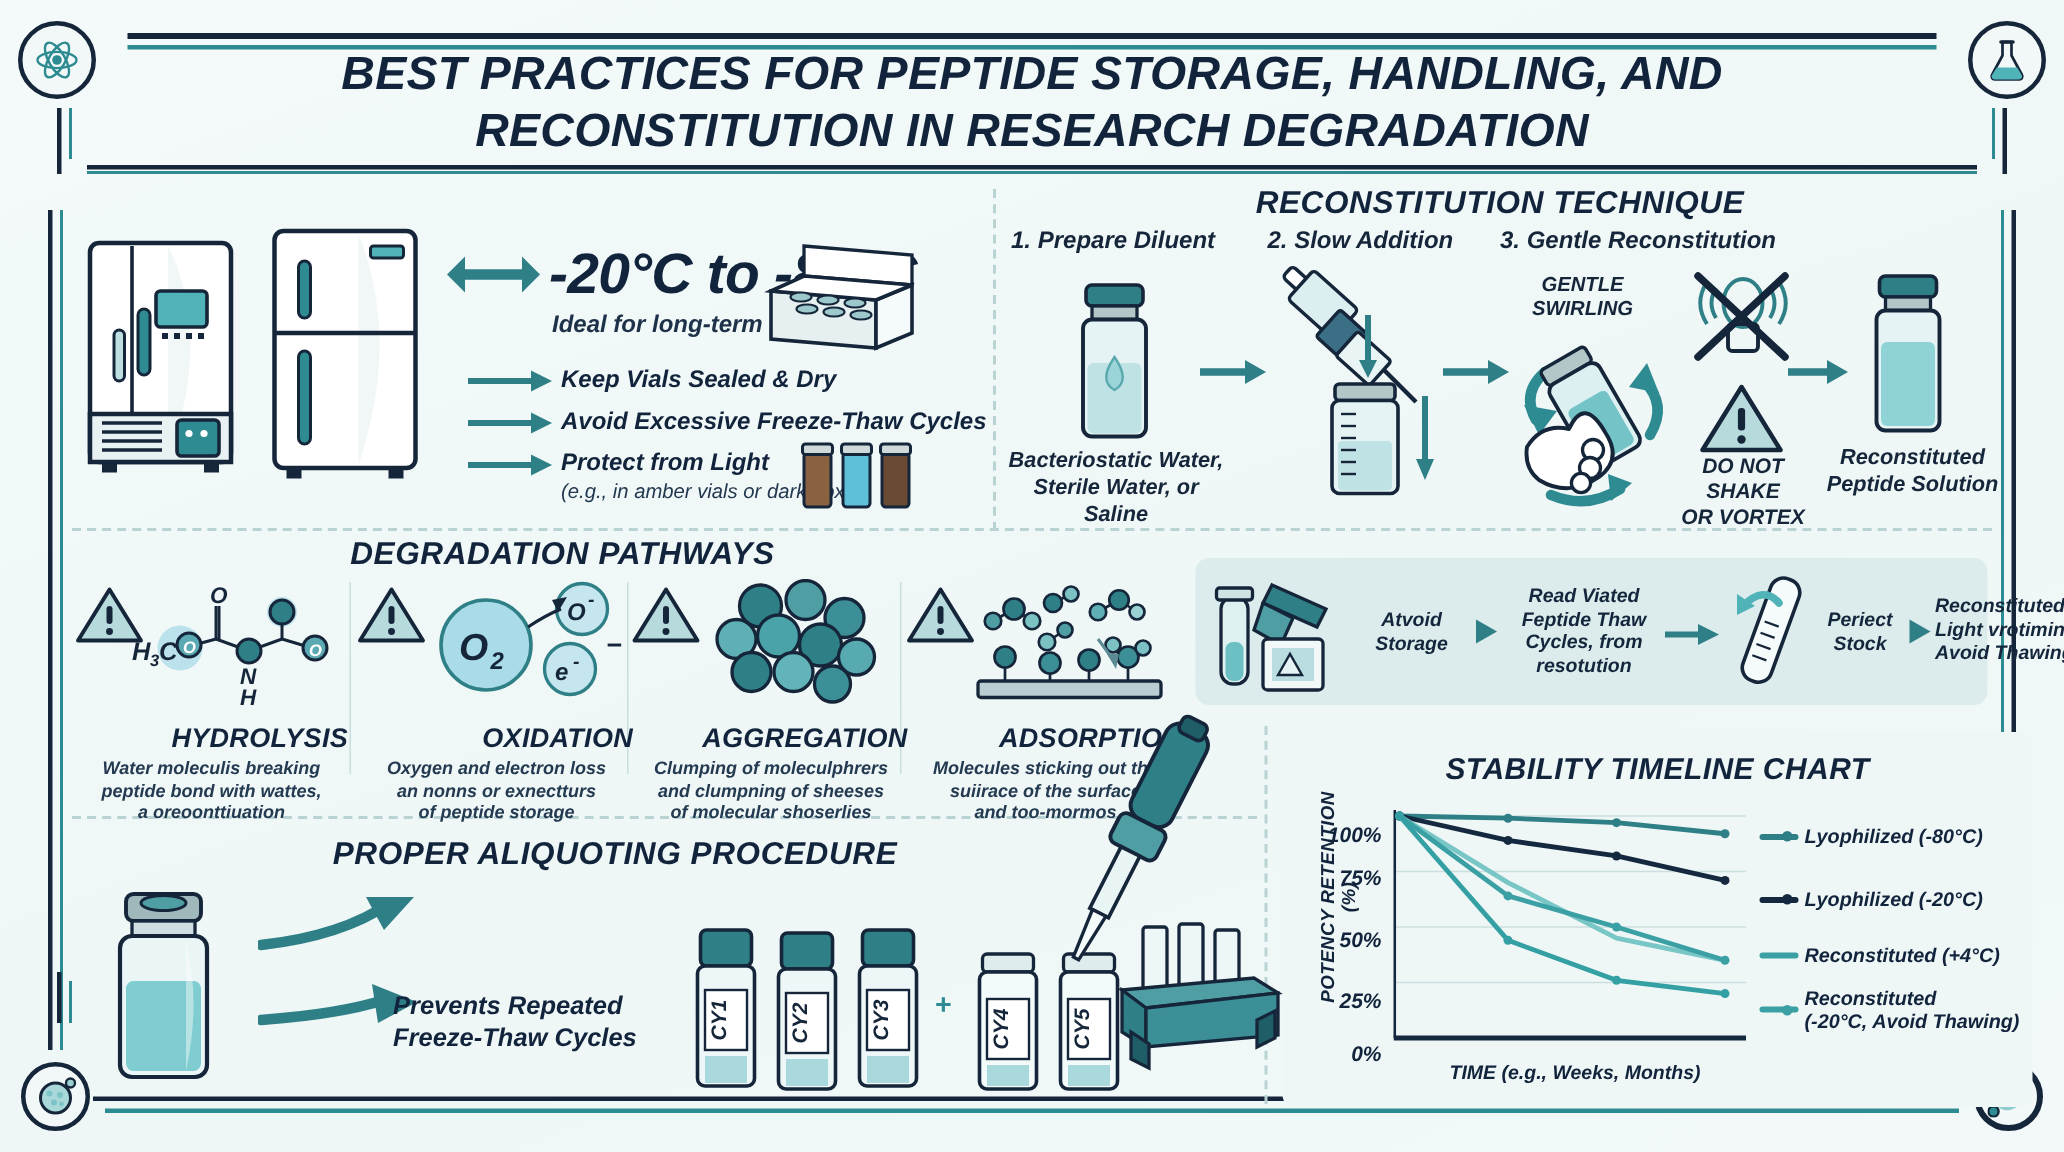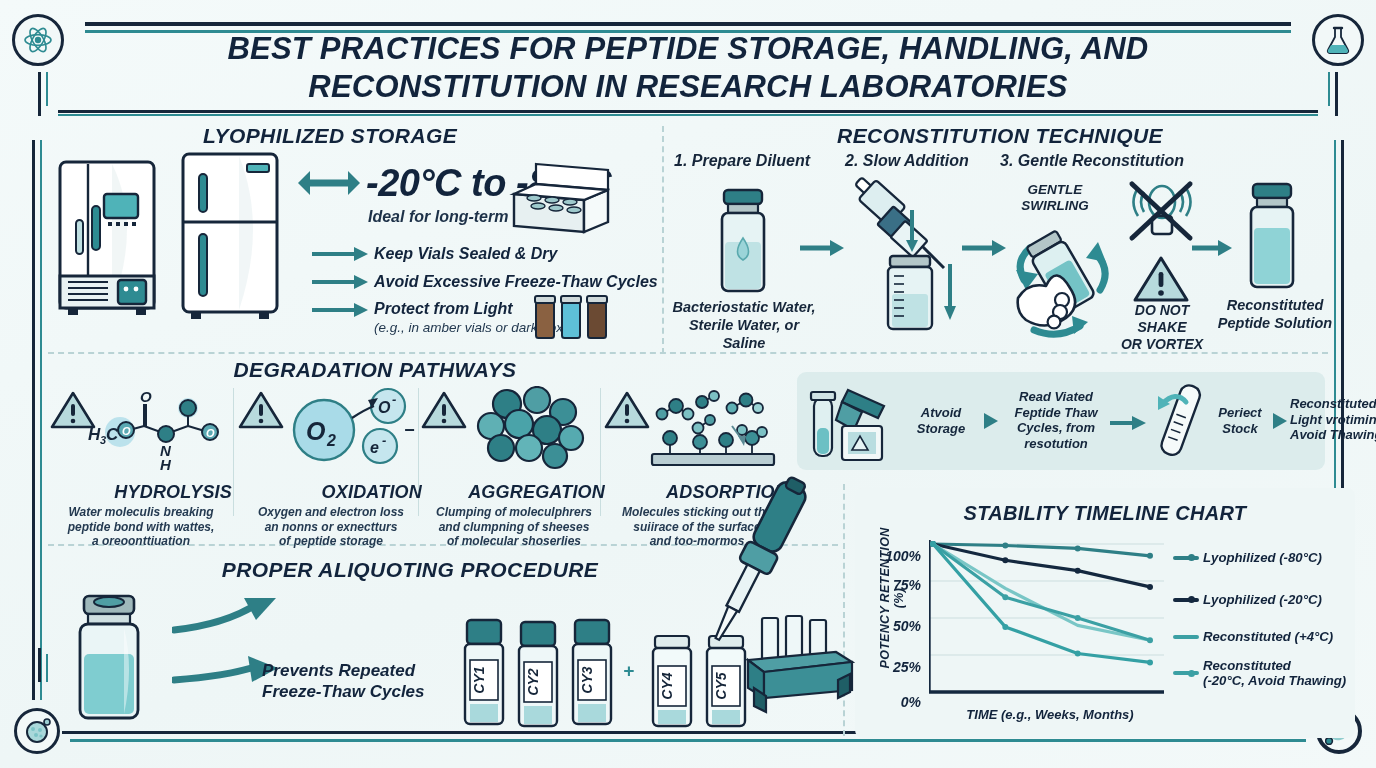--- a/index.html
+++ b/index.html
@@ -167,29 +167,28 @@
         <path d="M5 19 a10 10 0 0 0 18 -4 a13 13 0 0 1 -18 4 z" fill="#8fcccd"></path>
         <circle cx="4" cy="24" r="3.4" fill="#2e8b92" stroke="#16263a" stroke-width="1.6"></circle>
       </svg>
     </div>
     <div class="orn-line teal" style="right:52px;bottom:86px;width:3px;height:44px;"></div>
     <div class="orn-line" style="right:42px;bottom:86px;width:3px;height:34px;"></div>
   </div>
 
   <div class="title-wrap">
     <div class="title-line">BEST PRACTICES FOR PEPTIDE STORAGE, HANDLING, AND</div>
-    <div class="title-line">RECONSTITUTION IN RESEARCH LABORATORIES</div>
+    <div class="title-line">RECONSTITUTION IN RESEARCH DEGRADATION</div>
   </div>
 
   <div class="dash-v" style="left:662px;top:126px;height:228px;"></div>
   <div class="dash-h" style="left:48px;top:352px;width:1280px;"></div>
   <div class="dash-h" style="left:48px;top:544px;width:790px;"></div>
   <div class="dash-v" style="left:843px;top:484px;height:252px;"></div>
 
-  <div class="sec-h" style="left:110px;top:124px;width:440px;">LYOPHILIZED STORAGE</div>
 
   <svg style="position:absolute;left:52px;top:158px;" width="110" height="160" viewBox="0 0 110 160">
     <rect x="8" y="4" width="94" height="146" rx="6" fill="#ffffff" stroke="#16263a" stroke-width="3"></rect>
     <path d="M60 6 q30 60 0 142" fill="#eef4f5" opacity=".85"></path>
     <line x1="36" y1="6" x2="36" y2="124" stroke="#16263a" stroke-width="2.4"></line>
     <rect x="52" y="36" width="34" height="24" rx="3" fill="#4fb3b8" stroke="#16263a" stroke-width="2.4"></rect>
     <g fill="#16263a">
         <rect x="56" y="64" width="4" height="4"></rect>
         <rect x="64" y="64" width="4" height="4"></rect>
         <rect x="72" y="64" width="4" height="4"></rect>

